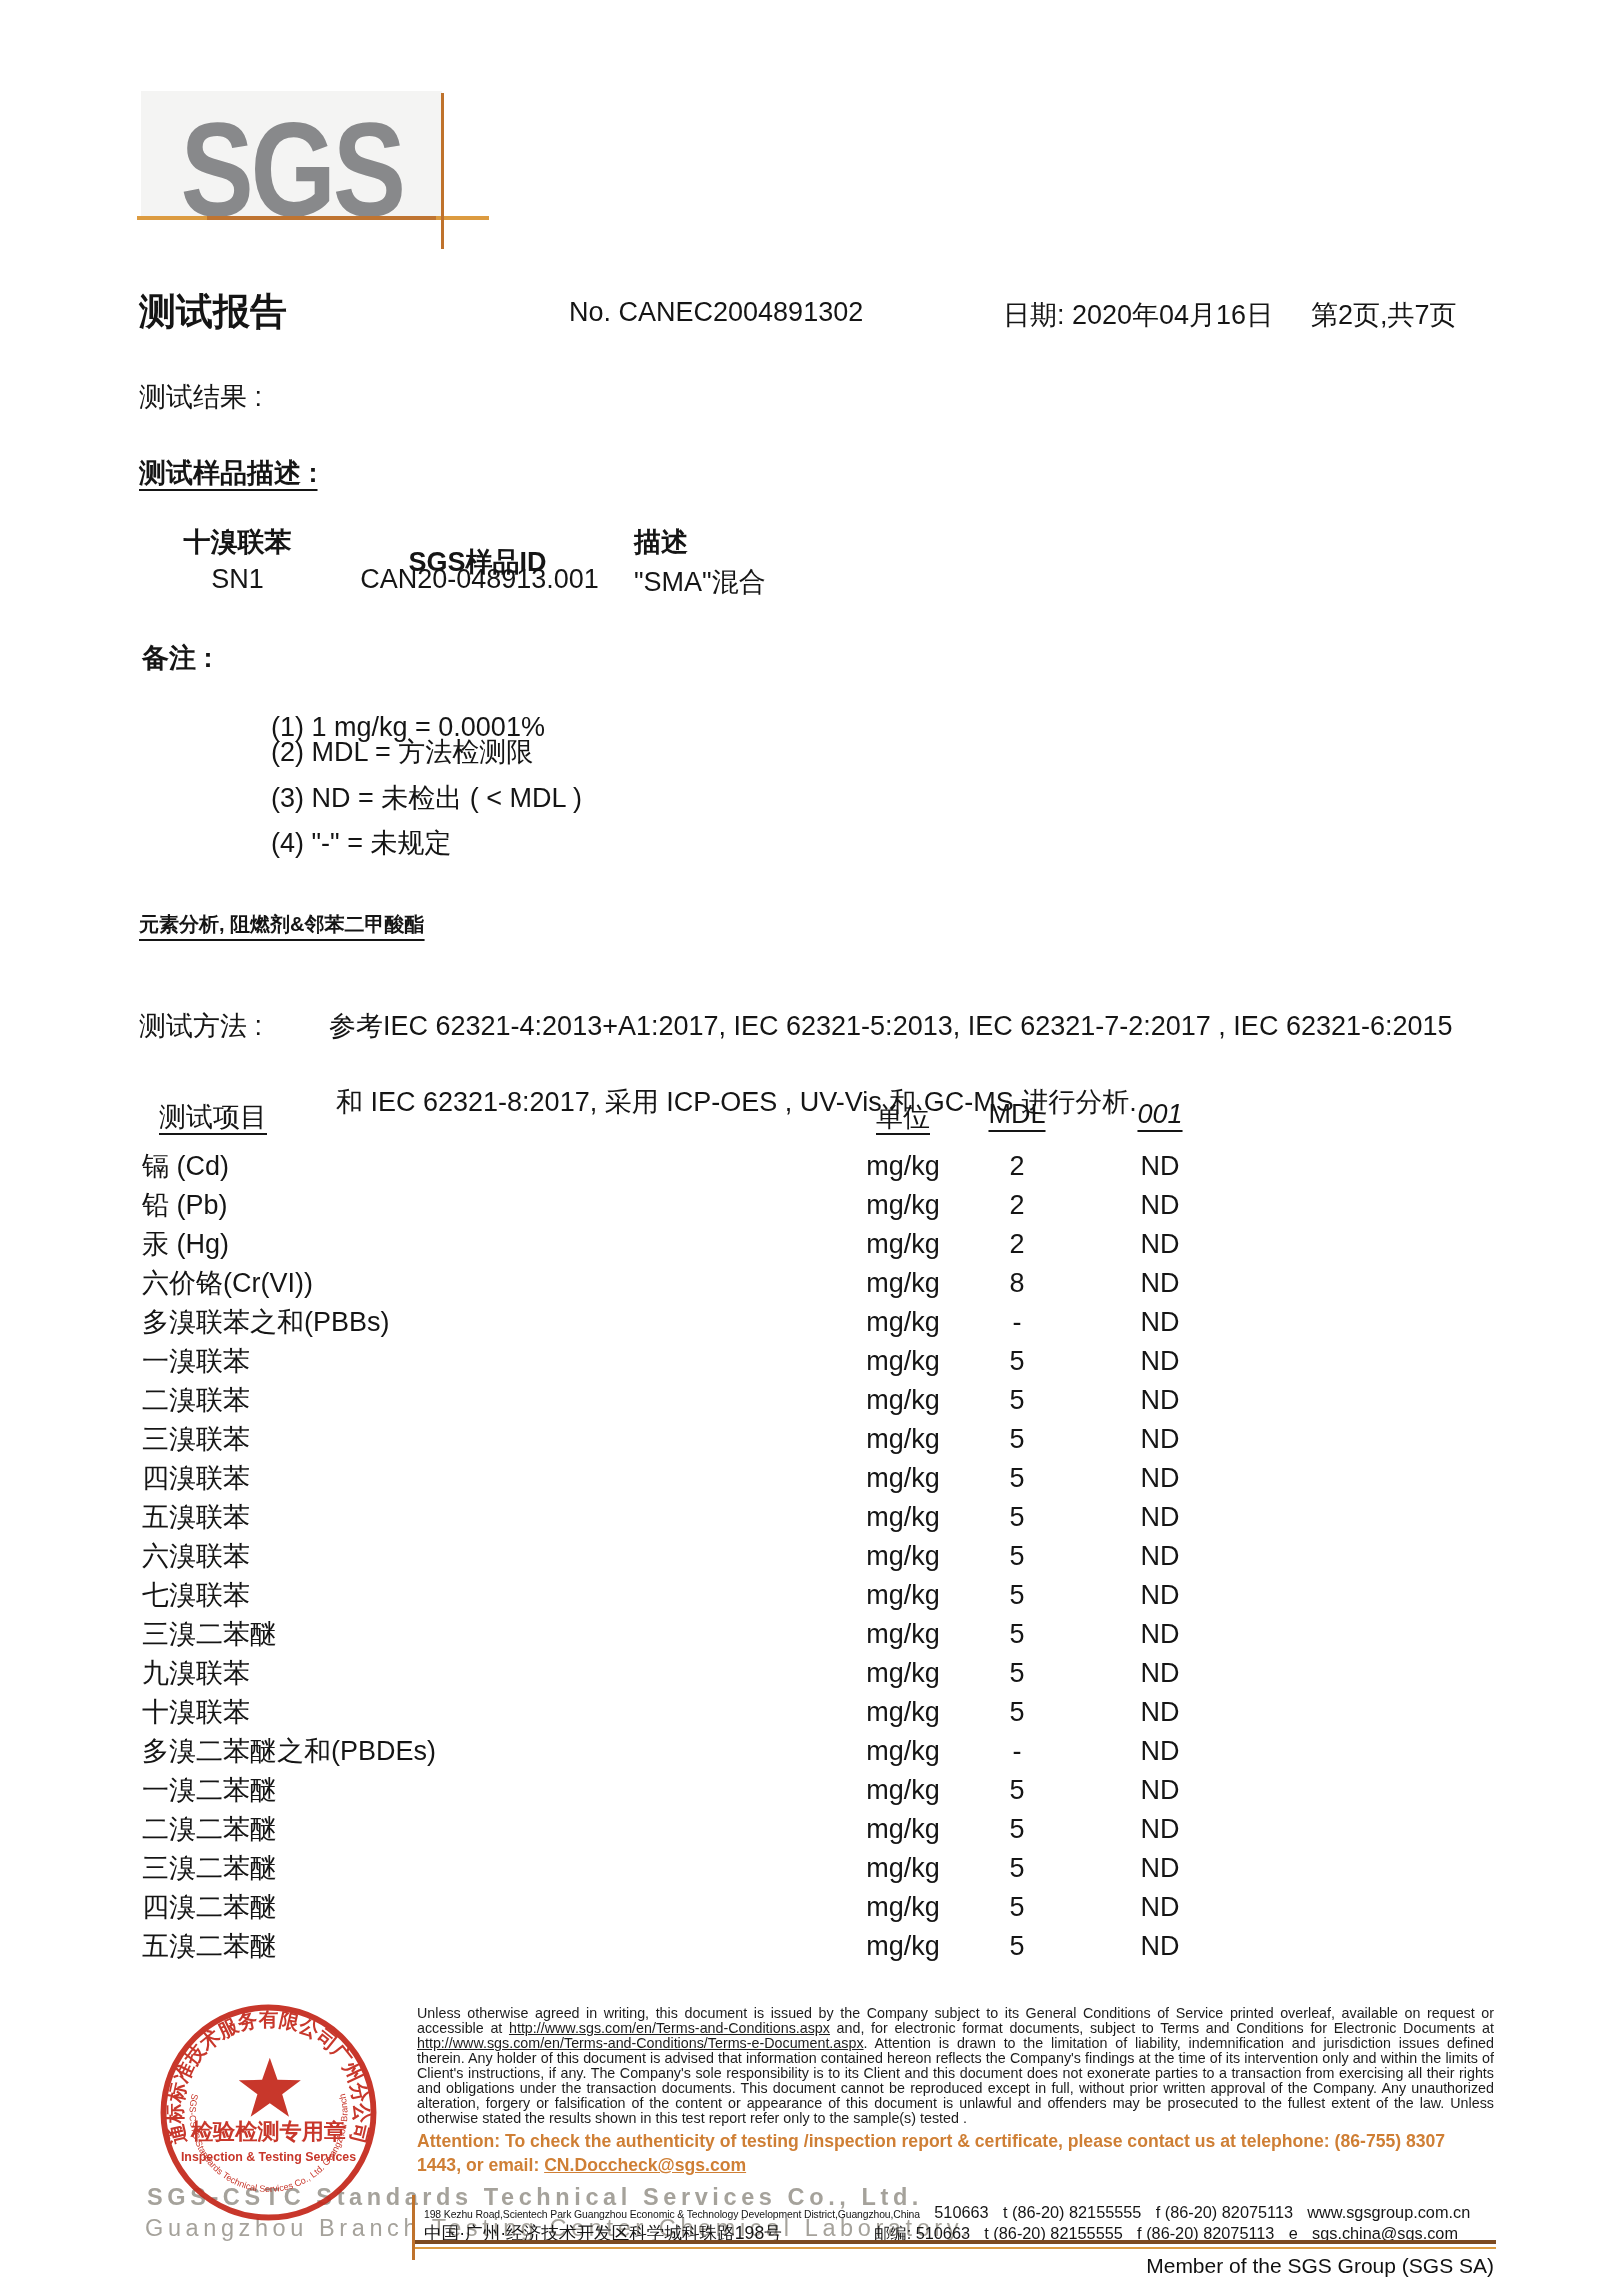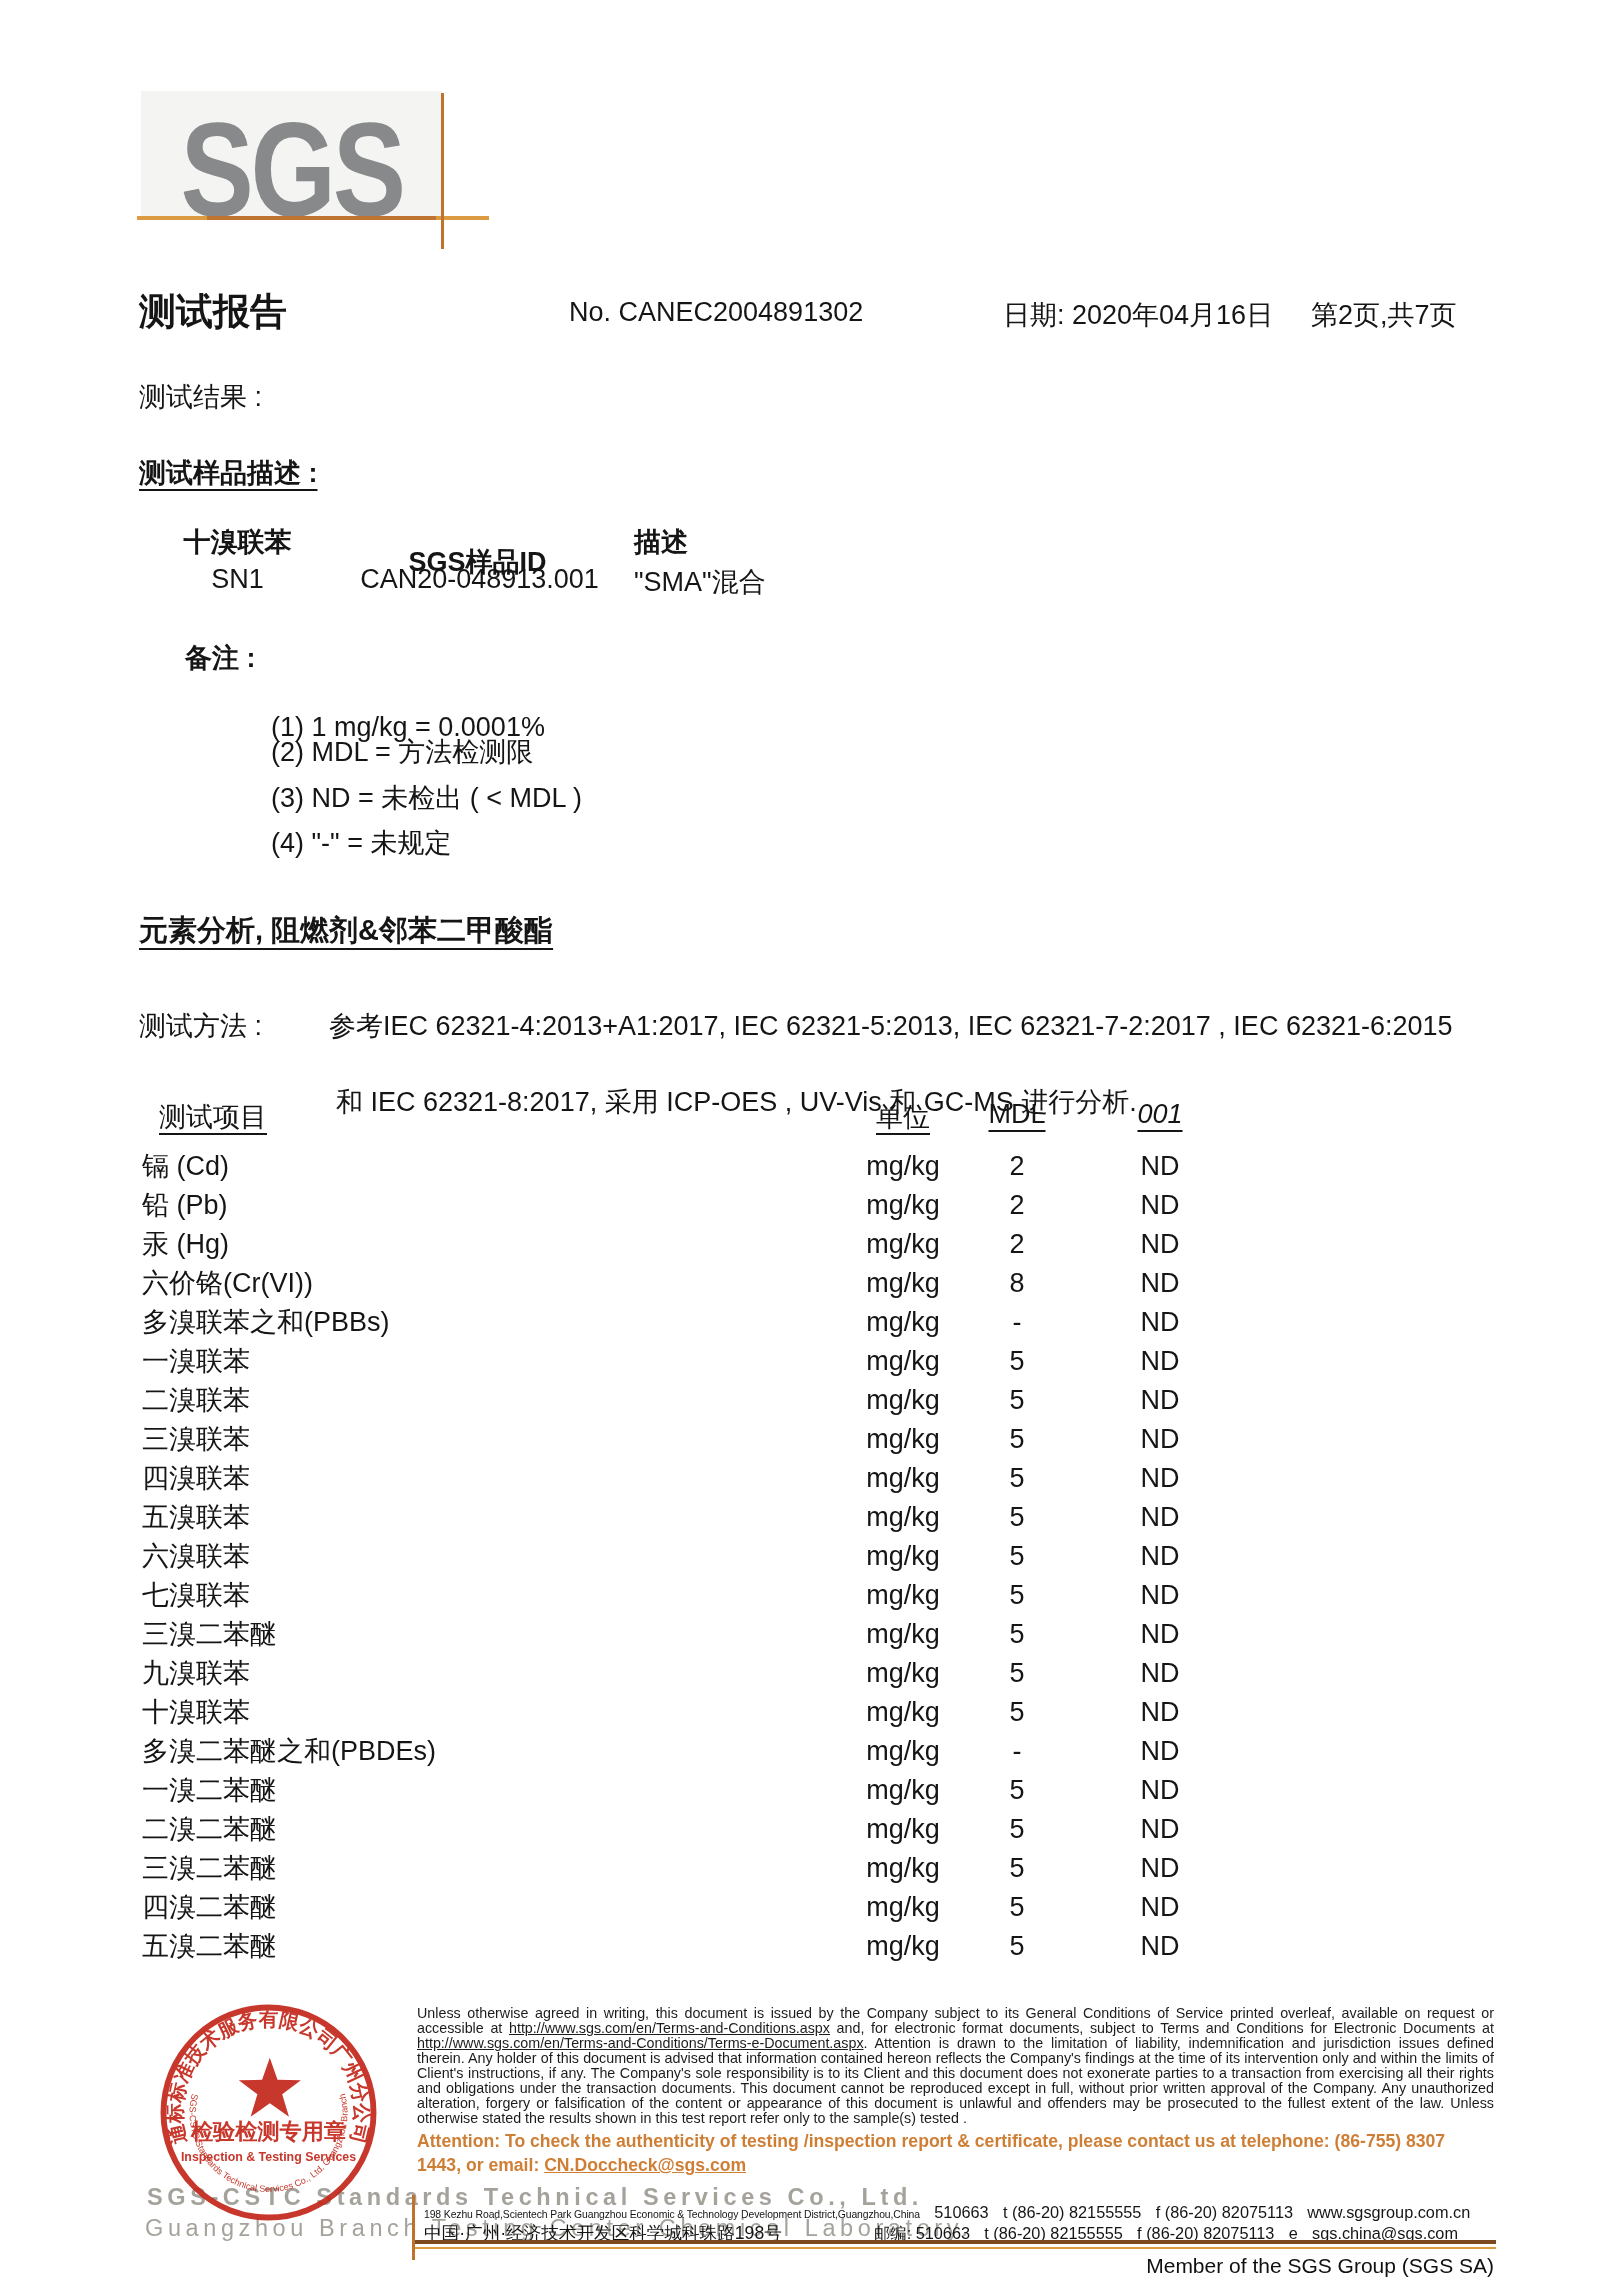--- a/index.html
+++ b/index.html
@@ -32,26 +32,26 @@
   .s-h{top:524px;font-size:27px;font-weight:700;}
   .s-h1{left:179px;width:117px;text-align:center;}
   .s-h2{left:396px;width:163px;text-align:center;margin-top:20px;}
   .s-h3{left:634px;}
   .s-v{top:564px;font-size:27px;}
   .s-v1{left:179px;width:117px;text-align:center;}
   .s-v2{left:349px;width:261px;text-align:center;}
   .s-v3{left:634px;}
 
   
-  .remarks-title{left:142px;top:640px;font-size:27px;font-weight:700;margin-left:43px;}
+  .remarks-title{left:142px;top:640px;font-size:27px;font-weight:700;}
   .remark-item{left:271px;font-size:27px;}
   .r0{top:712px;} .r1{top:734px;} .r2{top:780px;} .r3{top:825px;}
 
   
-  .section-title{left:139px;top:911px;font-size:29px;font-weight:700;
+  .section-title{left:139px;top:911px;font-size:20px;font-weight:700;
     text-decoration:underline;text-underline-offset:7.8px;}
   .method-label{left:139px;top:1008px;font-size:27px;}
   .method-1{left:329px;top:1008px;font-size:27px;}
   .method-2{left:336px;top:1084px;font-size:27px;}
 
   
   .rth{top:1099px;font-size:27px;text-decoration:underline;text-underline-offset:6.5px;}
   .h-item{left:159px;}
   .h-unit{left:851px;width:104px;text-align:center;}
   .h-mdl{left:965px;width:104px;text-align:center;}

